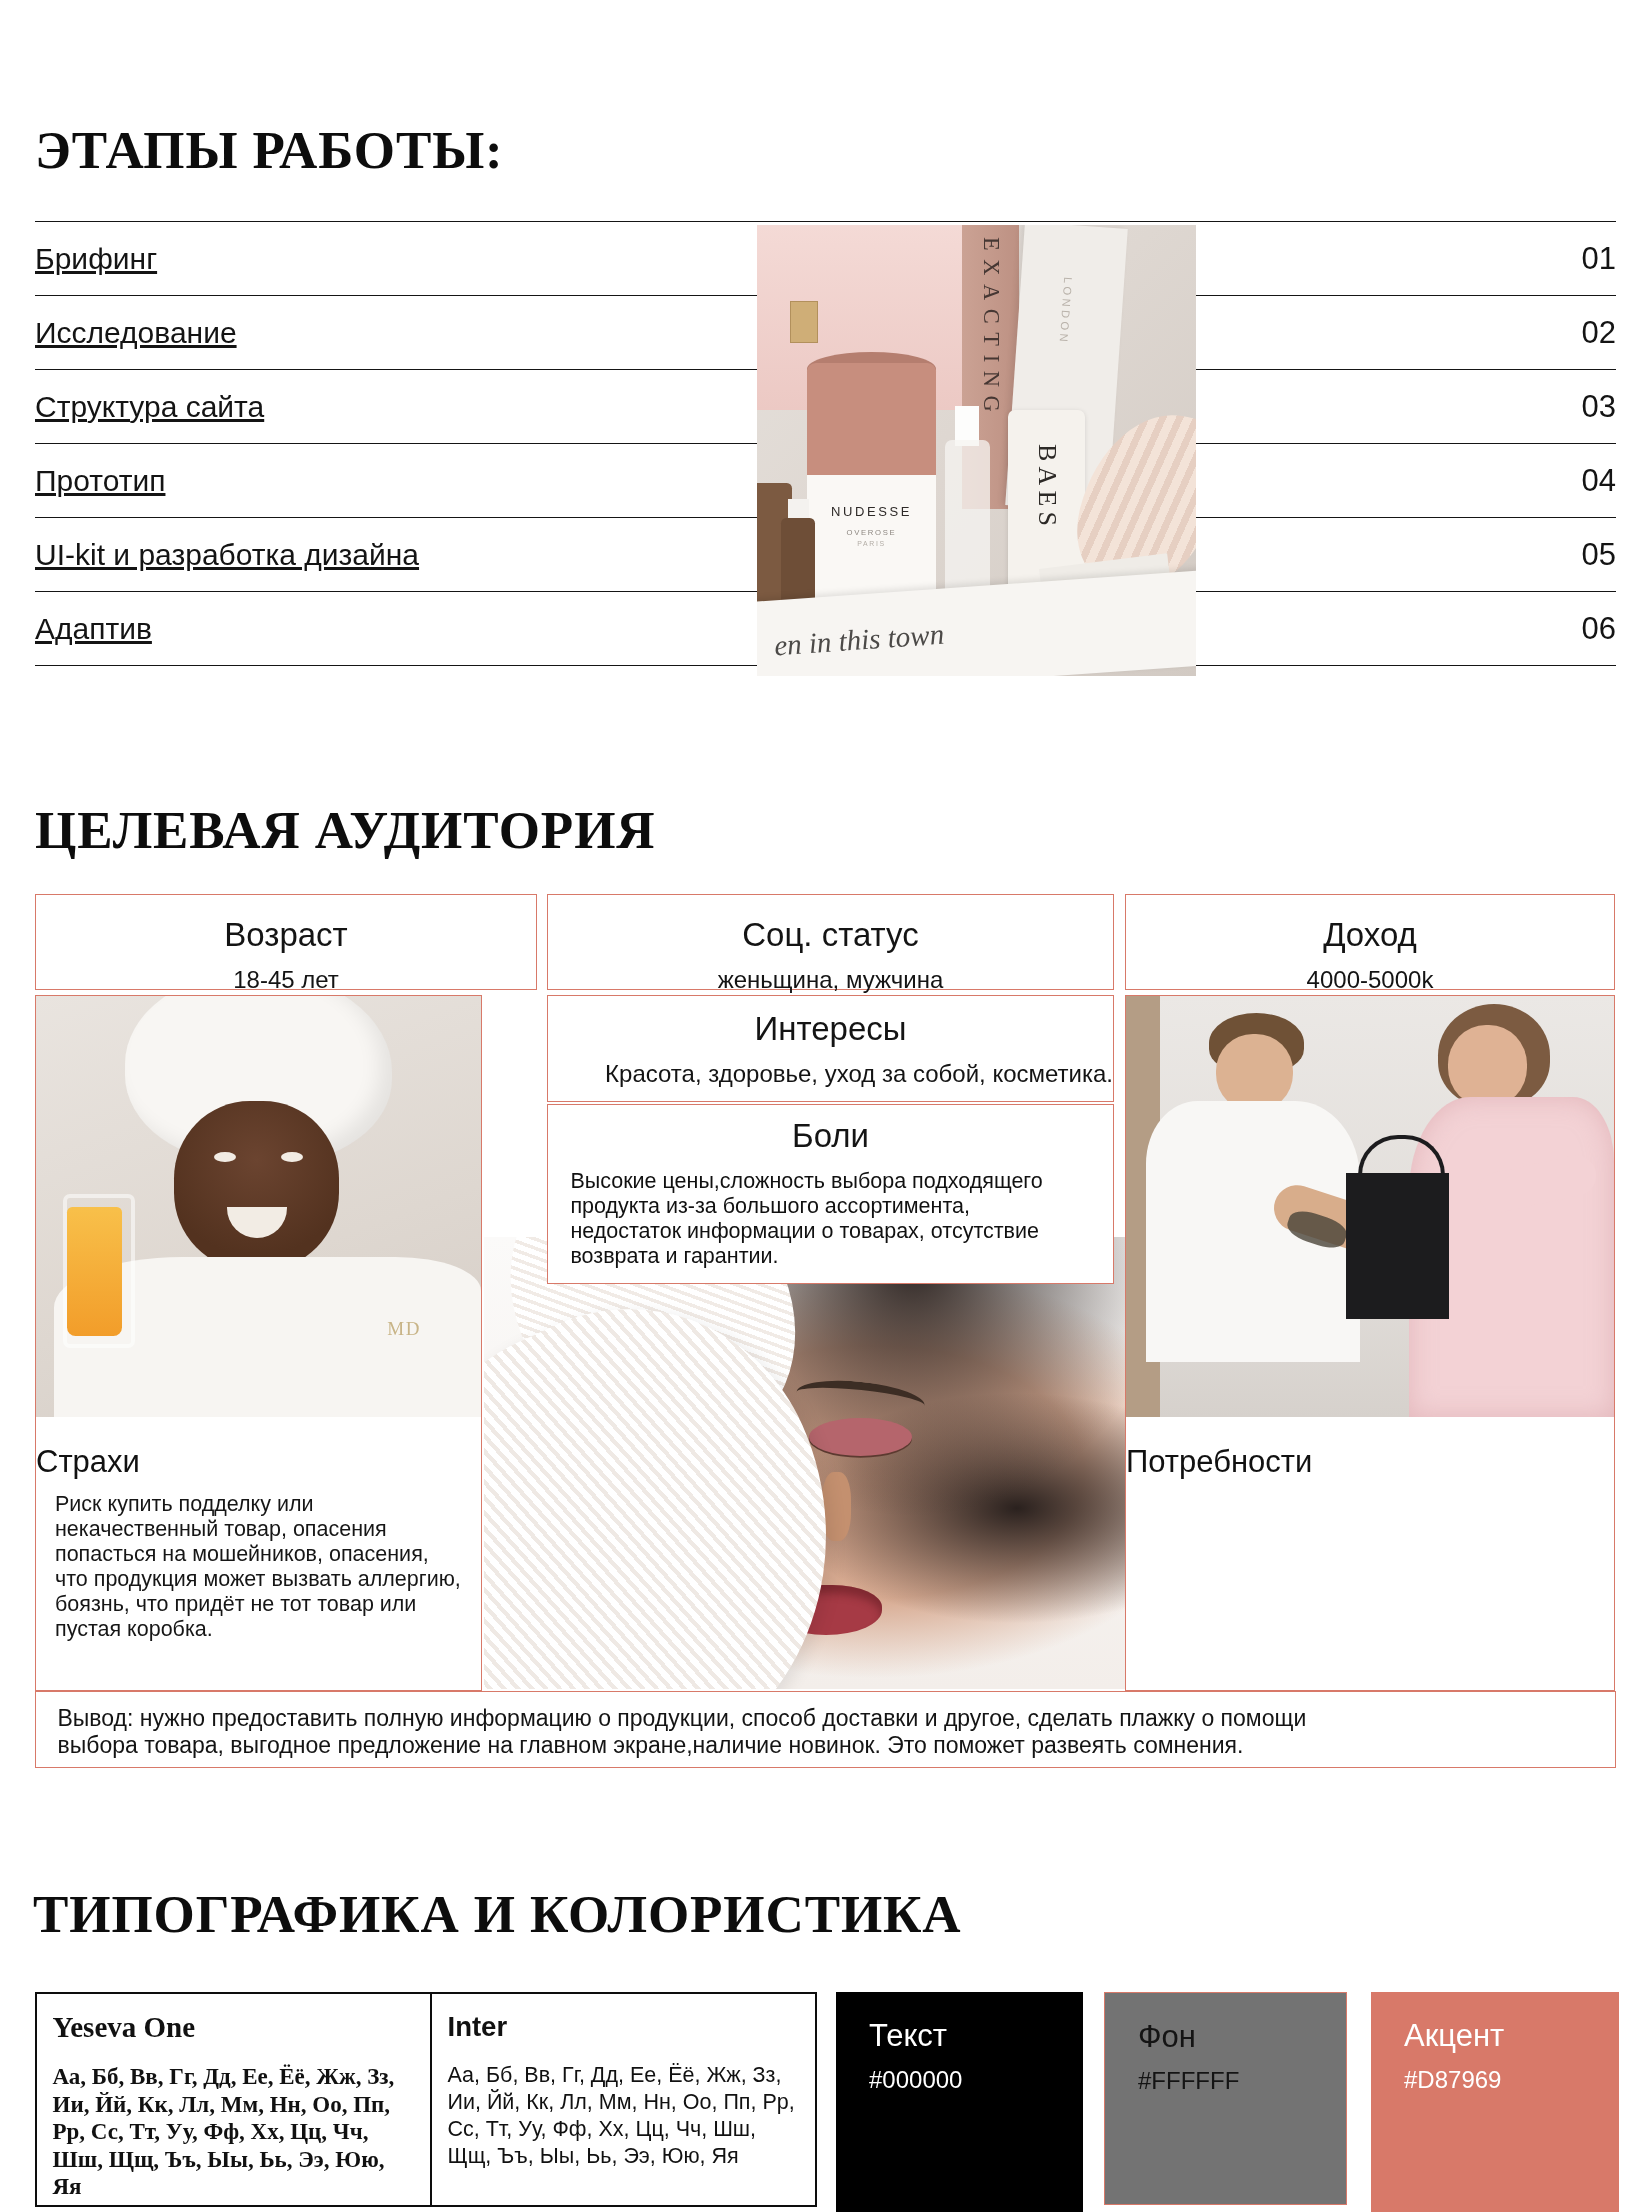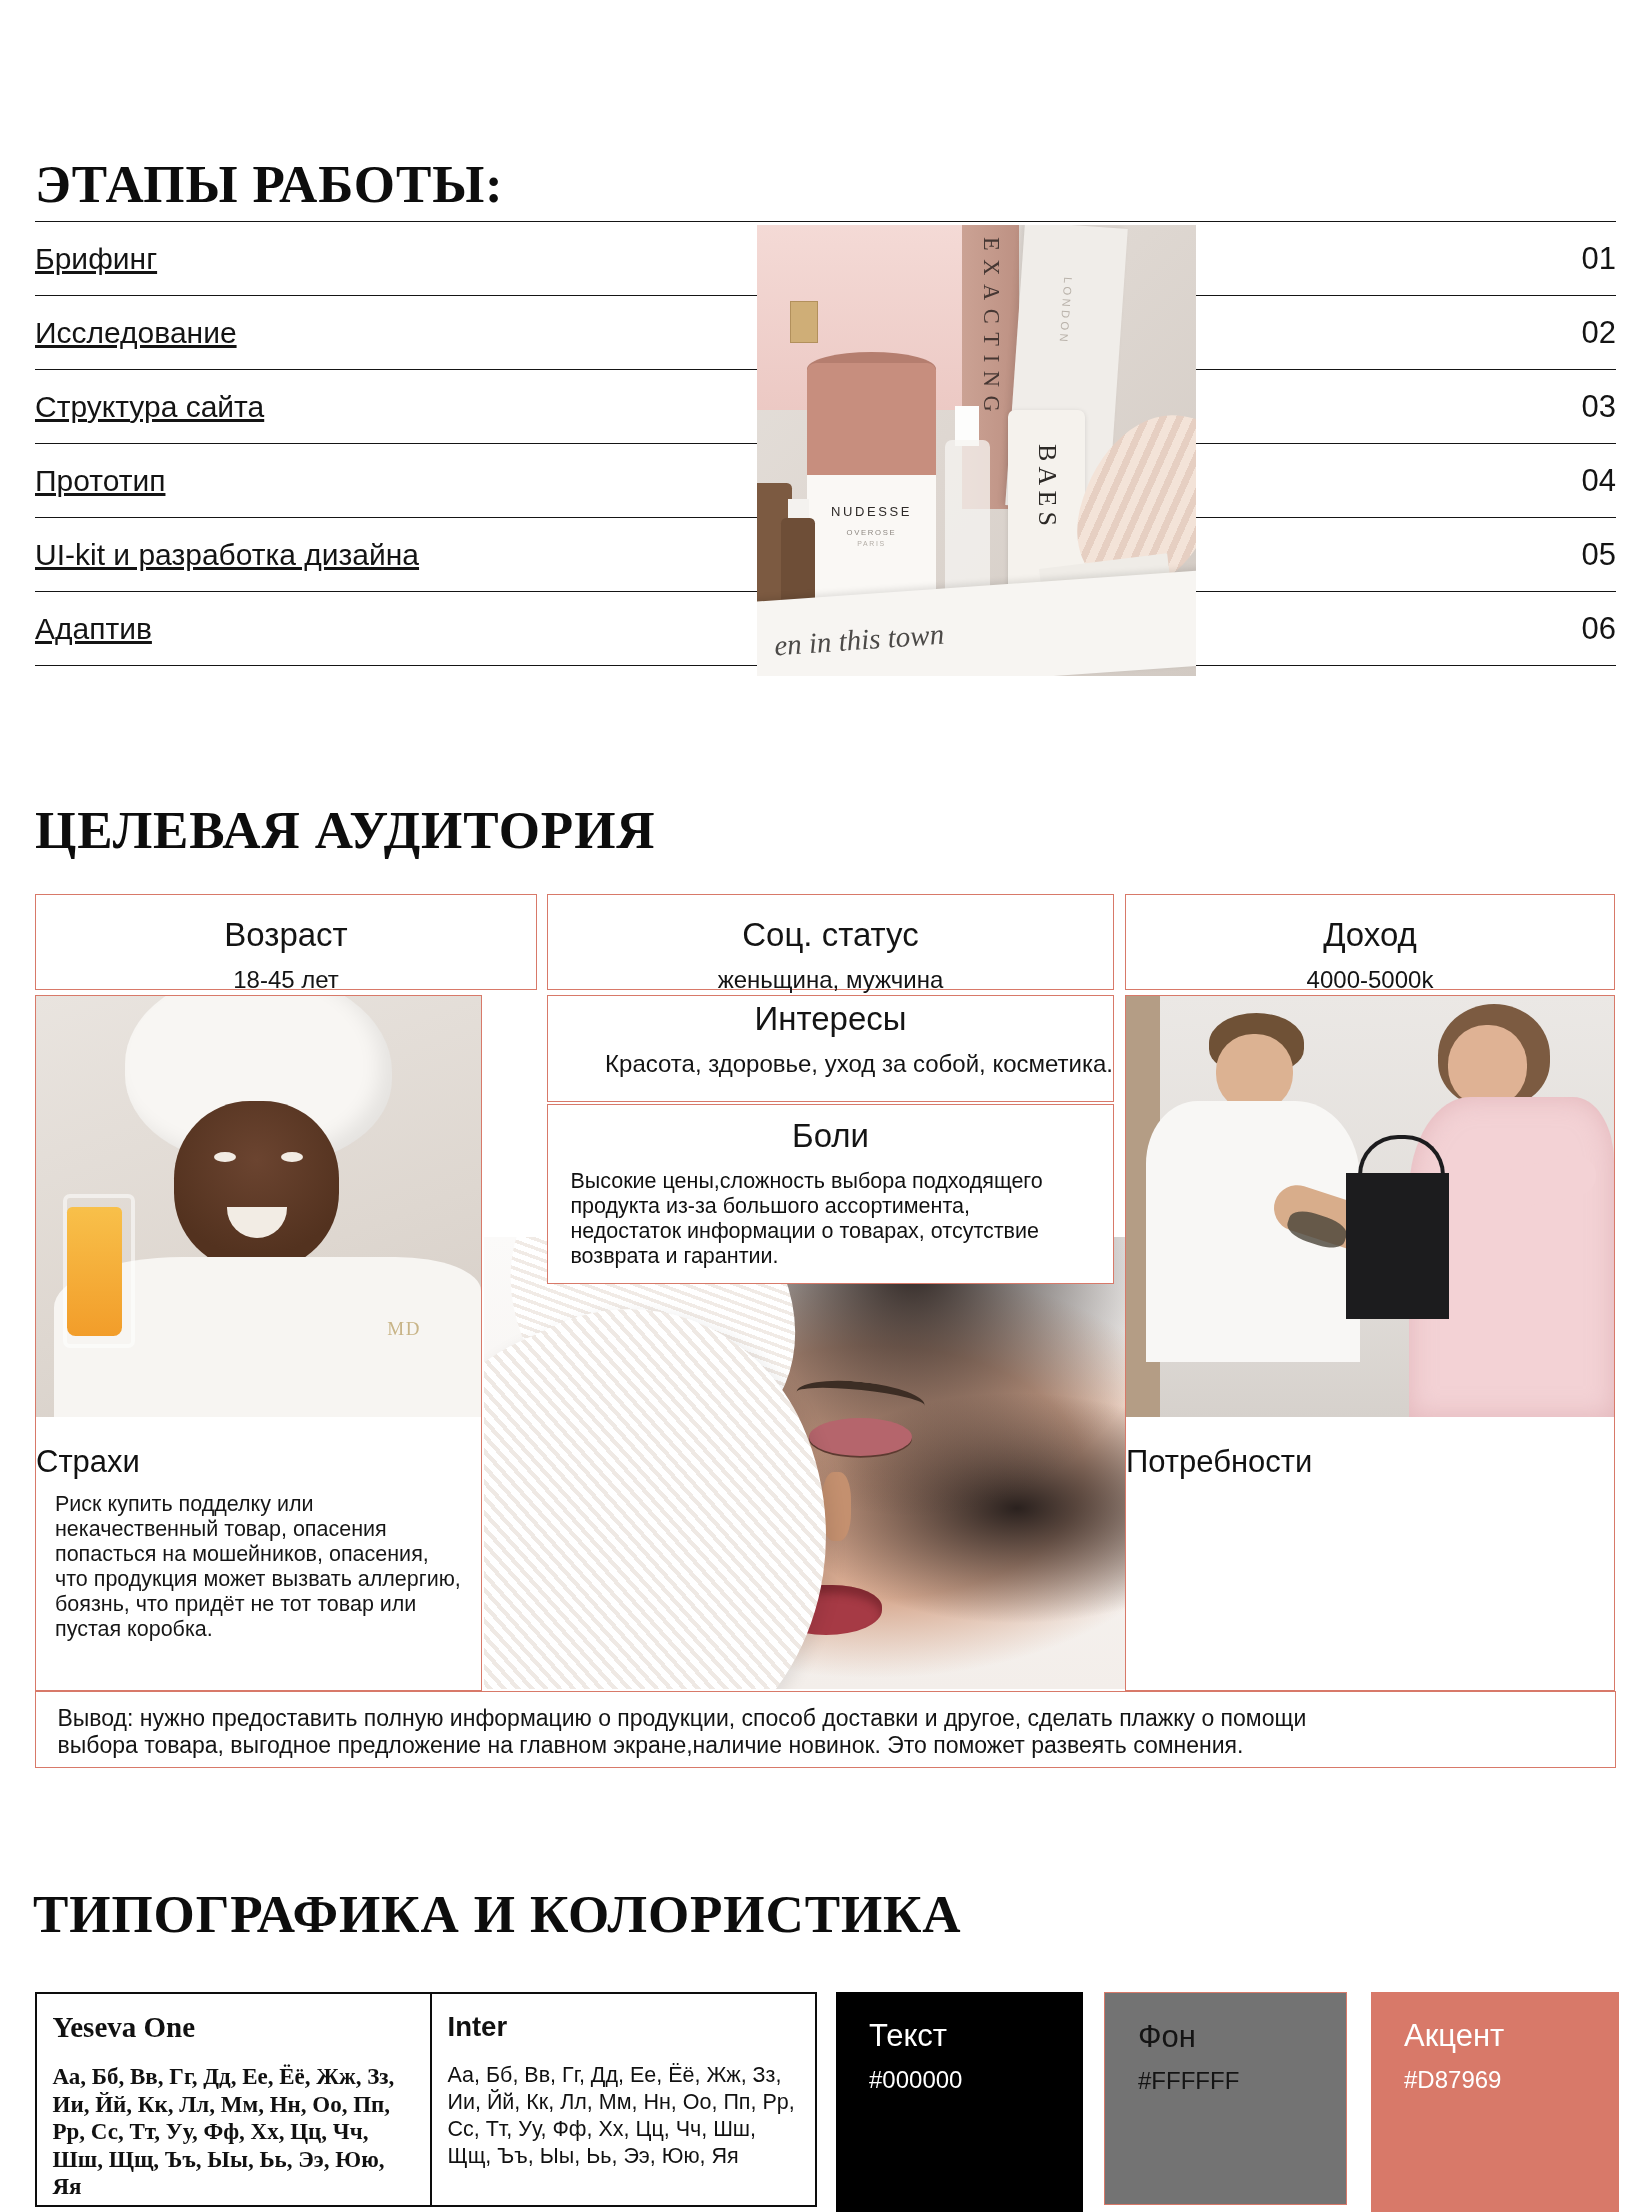--- a/index.html
+++ b/index.html
@@ -107,21 +107,21 @@
   .bag-handle{left:47.5%;top:33%;width:79px;height:60px;border:4.3px solid #1c1c1e;border-bottom:none;border-radius:40px 40px 0 0;}
   .woman-arm{left:72%;top:40%;width:120px;height:40px;background:#f3d2d5;border-radius:20.6px;transform:rotate(-12deg);}
 
   
   .aud-box{position:absolute;background:#ffffff;border:1.7px solid #D87969;box-sizing:border-box;z-index:2;}
   .aud-head{font-size:33px;color:#141414;text-align:center;}
   .aud-sub{font-size:24px;color:#141414;text-align:right;}
   .hdr-cell{display:flex;flex-direction:column;align-items:center;padding-top:20.6px;gap:12px;}
   .cell-title{font-size:31px;text-align:left;margin-top:27px;}
   .cell-text{font-size:21.5px;line-height:25px;margin:12px 19px 0 19px;color:#161616;}
-  .interesy{padding-top:4px;}
+  .interesy{padding-top:14px;}
   .interesy .aud-head{margin-bottom:12px;}
   .boli-text{font-size:21.5px;line-height:25px;margin:13.8px 34px 0 22.4px;text-align:left;}
   .vyvod{left:35px;top:1691px;width:1581px;height:77px;z-index:3;}
   .vyvod p{margin:13px 0 0 21.5px;width:1256px;font-size:23px;line-height:27px;color:#141414;}
   
   .typo-table{left:35px;top:1992px;width:782px;height:215px;border:2.6px solid #0d0d0d;box-sizing:border-box;display:flex;z-index:2;}
   .typo-cell{box-sizing:border-box;padding:17px 13.8px 0 15.5px;}
   .typo-cell.serif{width:395px;border-right:2.6px solid #0d0d0d;font-family:"Liberation Serif",serif;font-weight:700;}
   .typo-cell.sans{flex:1;}
   .font-name{font-size:29px;margin:0 0 19px 0;}
@@ -131,21 +131,21 @@
   .swatch{position:absolute;top:1992px;box-sizing:border-box;padding:26px 0 0 33px;}
   .swatch .sw-label{font-size:31px;display:block;}
   .swatch .sw-hex{font-size:24px;display:block;margin-top:12px;}
   .sw-black{left:836px;width:247px;height:221px;background:#000000;color:#ffffff;}
   .sw-white{left:1104px;width:243px;height:213px;background:#737373;color:#141414;border:1.7px solid #D87969;}
   .sw-accent{left:1371px;width:248px;height:221px;background:#D87969;color:#ffffff;}
 </style>
 </head>
 <body>
 
-<h1 class="sec-title" style="left:35px;top:120px;margin-top:34px;">ЭТАПЫ РАБОТЫ:</h1>
+<h1 class="sec-title" style="left:35px;top:120px;">ЭТАПЫ РАБОТЫ:</h1>
 
 <div class="abs stages-table">
   <div class="stage-row">
     <span class="stage-label">Брифинг</span>
     <span class="stage-num">01</span>
   </div>
   <div class="stage-row">
     <span class="stage-label">Исследование</span>
     <span class="stage-num">02</span>
   </div>

